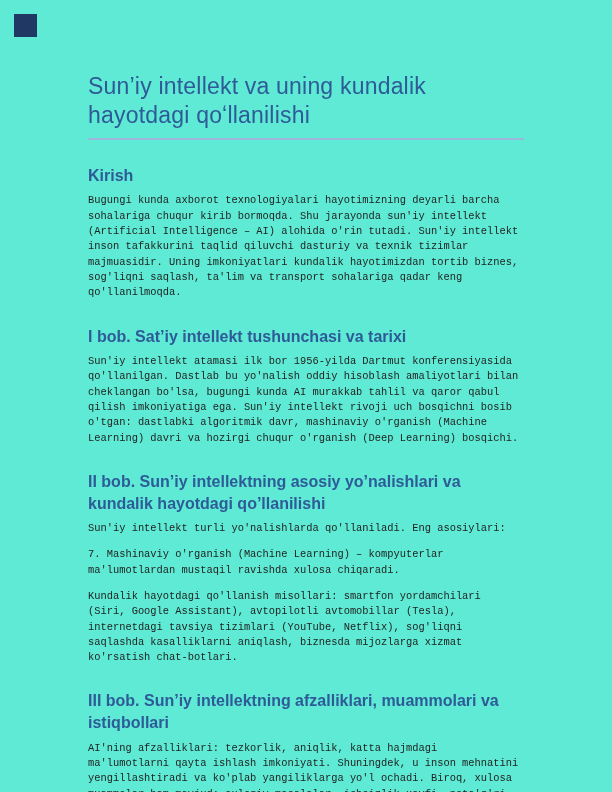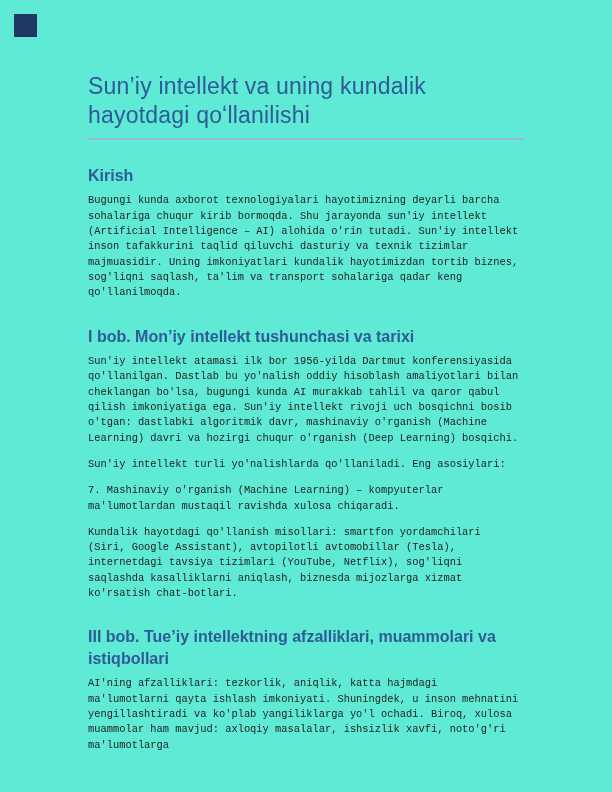--- a/index.html
+++ b/index.html
@@ -71,29 +71,30 @@
 
     <h1 class="doc-title">Sun’iy intellekt va uning kundalik hayotdagi qoʻllanilishi</h1>
     <div class="title-rule"></div>
 
     <section>
       <h2 class="sec-heading">Kirish</h2>
       <p class="body-para">Bugungi kunda axborot texnologiyalari hayotimizning deyarli barcha sohalariga chuqur kirib bormoqda. Shu jarayonda sun'iy intellekt (Artificial Intelligence – AI) alohida o'rin tutadi. Sun'iy intellekt inson tafakkurini taqlid qiluvchi dasturiy va texnik tizimlar majmuasidir. Uning imkoniyatlari kundalik hayotimizdan tortib biznes, sog'liqni saqlash, ta'lim va transport sohalariga qadar keng qo'llanilmoqda.</p>
     </section>
 
     <section>
-      <h2 class="sec-heading">I bob. Mon’iy intellekt tushunchasi va tarixi</h2>
+      <h2 class="sec-heading">I bob. Sat’iy intellekt tushunchasi va tarixi</h2>
       <p class="body-para">Sun'iy intellekt atamasi ilk bor 1956-yilda Dartmut konferensiyasida qo'llanilgan. Dastlab bu yo'nalish oddiy hisoblash amaliyotlari bilan cheklangan bo'lsa, bugungi kunda AI murakkab tahlil va qaror qabul qilish imkoniyatiga ega. Sun'iy intellekt rivoji uch bosqichni bosib o'tgan: dastlabki algoritmik davr, mashinaviy o'rganish (Machine Learning) davri va hozirgi chuqur o'rganish (Deep Learning) bosqichi.</p>
     </section>
 
     <section>
+      <h2 class="sec-heading">II bob. Sun’iy intellektning asosiy yo’nalishlari va kundalik hayotdagi qo’llanilishi</h2>
       <p class="body-para">Sun'iy intellekt turli yo'nalishlarda qo'llaniladi. Eng asosiylari:</p>
       <p class="body-para">7. Mashinaviy o'rganish (Machine Learning) – kompyuterlar ma'lumotlardan mustaqil ravishda xulosa chiqaradi.</p>
       <p class="body-para">Kundalik hayotdagi qo'llanish misollari: smartfon yordamchilari (Siri, Google Assistant), avtopilotli avtomobillar (Tesla), internetdagi tavsiya tizimlari (YouTube, Netflix), sog'liqni saqlashda kasalliklarni aniqlash, biznesda mijozlarga xizmat ko'rsatish chat-botlari.</p>
     </section>
 
     <section>
-      <h2 class="sec-heading">III bob. Tue’iy intellektning afzalliklari, muammolari va istiqbollari</h2>
+      <h2 class="sec-heading">III bob. Sun’iy intellektning afzalliklari, muammolari va istiqbollari</h2>
       <p class="body-para">AI'ning afzalliklari: tezkorlik, aniqlik, katta hajmdagi ma'lumotlarni qayta ishlash imkoniyati. Shuningdek, u inson mehnatini yengillashtiradi va ko'plab yangiliklarga yo'l ochadi. Biroq, xulosa muammolar ham mavjud: axloqiy masalalar, ishsizlik xavfi, noto'g'ri ma'lumotlarga</p>
     </section>
 
   </div>
 </div>
 
 </body></html>

